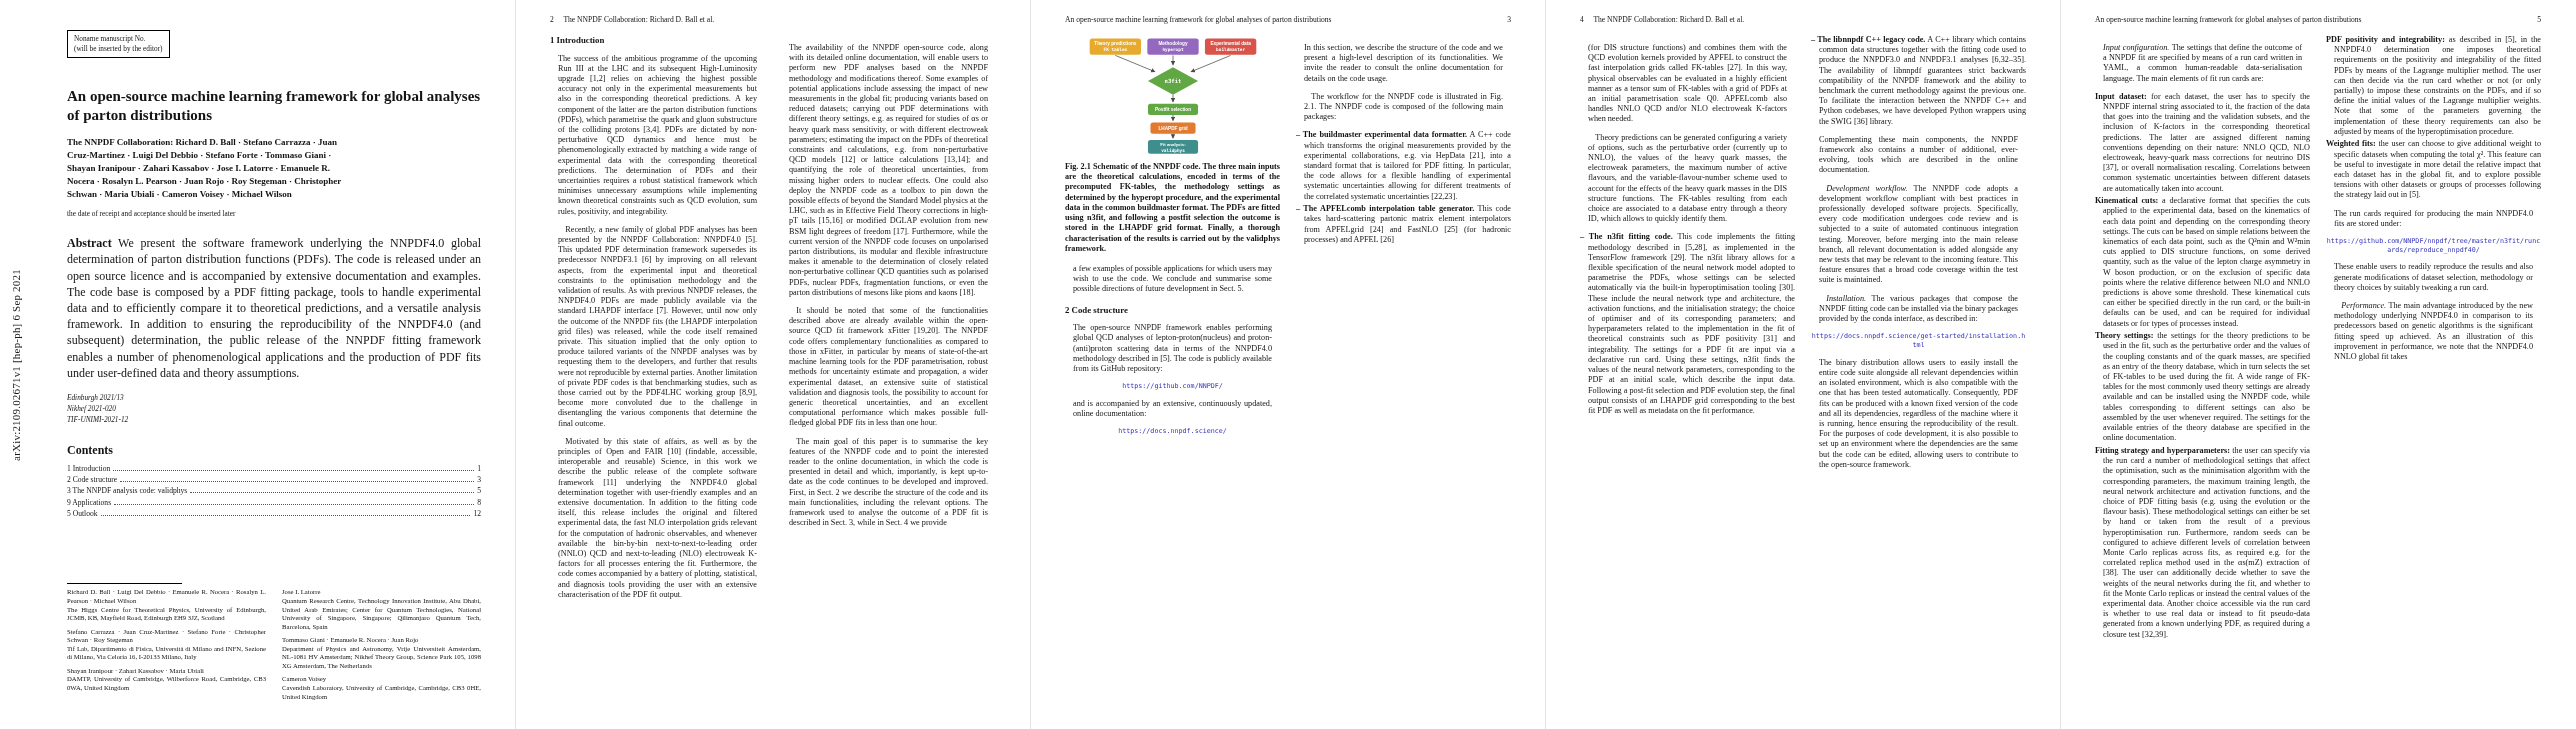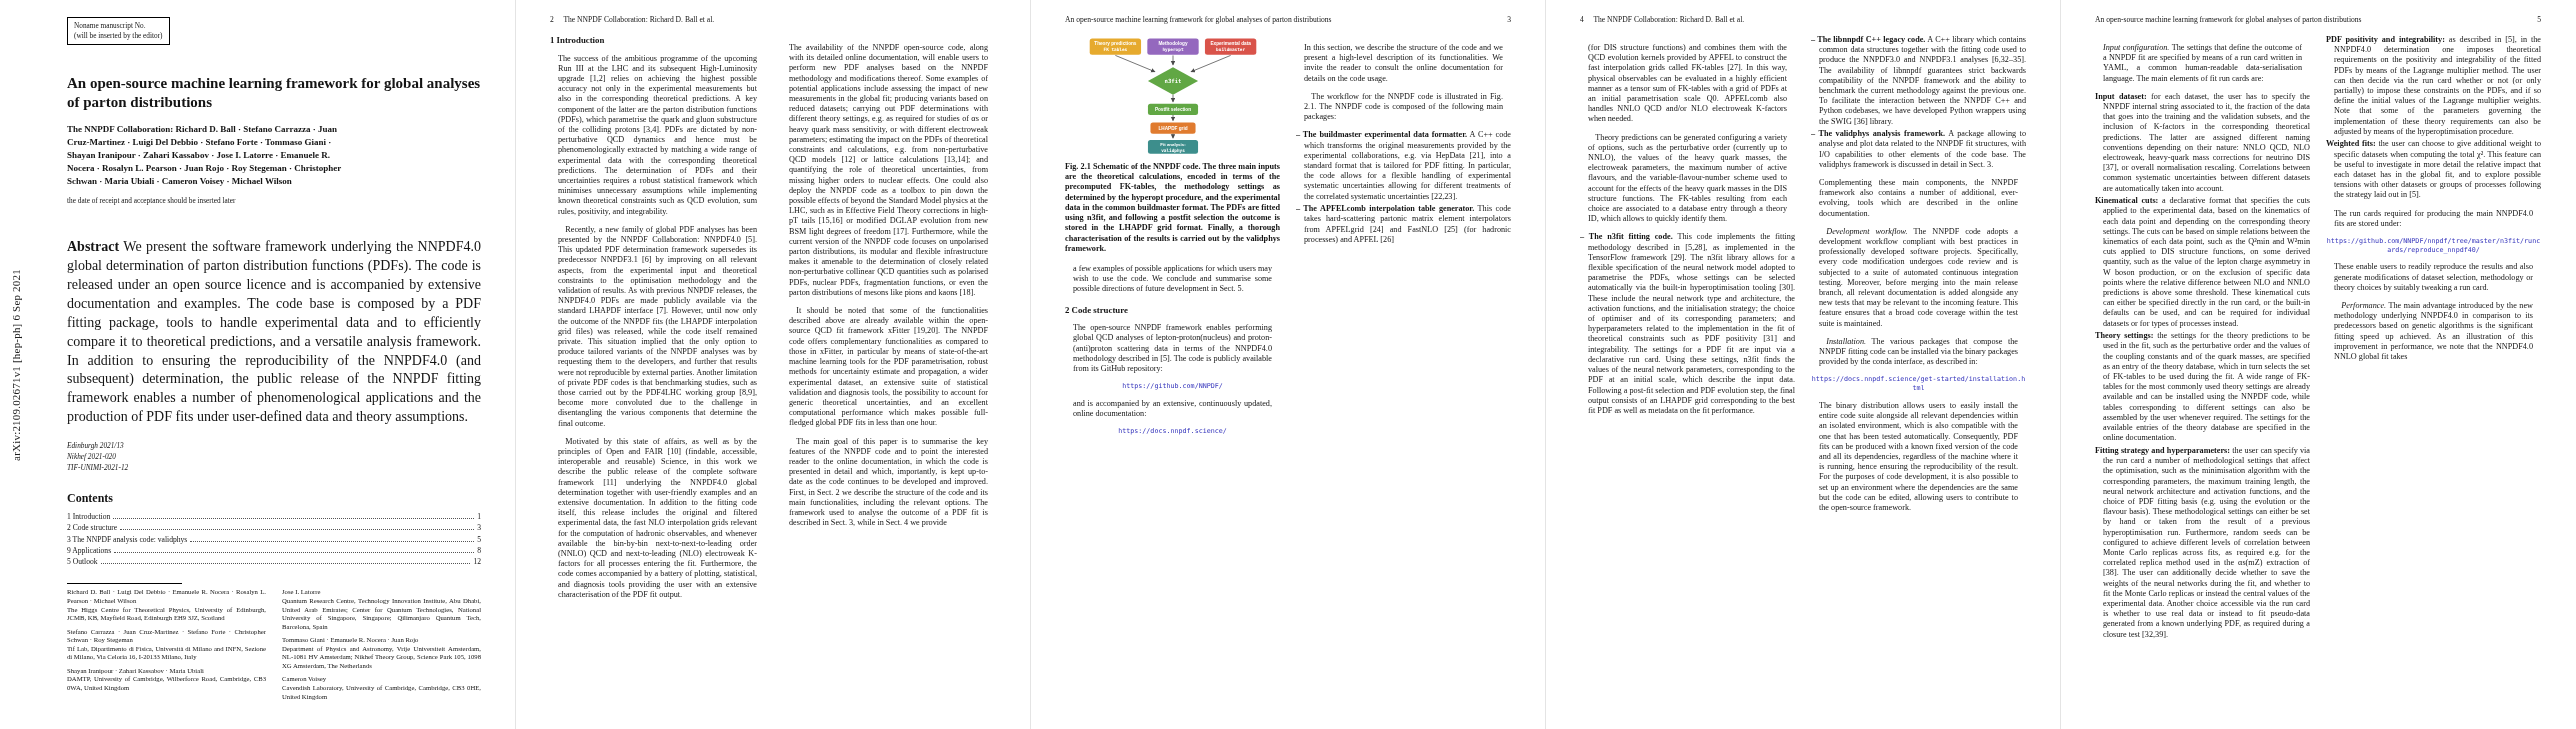--- a/index.html
+++ b/index.html
@@ -3,26 +3,26 @@
 <meta charset="utf-8">
 <style>
   html,body{margin:0;padding:0;background:#ffffff;}
   .spread{width:2576px;height:729px;display:flex;font-family:"Liberation Serif",serif;color:#141414;background:#fff;}
   .page{position:relative;width:515px;height:729px;background:#fff;box-sizing:border-box;overflow:hidden;flex:0 0 515px;}
   .page + .page{border-left:0.6px solid #e4e4e4;}
 
   
   .arxiv-strip{position:absolute;left:16.4px;top:365px;transform:translate(-50%,-50%) rotate(-90deg);
     white-space:nowrap;font-size:11px;color:#1c1c1c;letter-spacing:0.2px;}
-  .p1-inner{position:absolute;top:17px;left:67px;right:34px;}
+  .p1-inner{position:absolute;top:30px;left:67px;right:34px;}
   .ms-box{display:inline-block;border:0.6px solid #000;padding:3px 6px;font-size:7.3px;line-height:1.4;}
   .title{font-size:15px;font-weight:bold;line-height:1.22;max-width:419px;margin:29px 0 0;}
   .authors{margin-top:12px;font-weight:bold;font-size:9px;line-height:1.45;max-width:292px;}
   .datenote{margin-top:8px;font-size:7.3px;}
-  .abstract{margin-top:33px;font-size:14px;line-height:1.35;text-align:justify;}
+  .abstract{margin-top:17px;font-size:12px;line-height:1.35;text-align:justify;}
   .repnums{margin-top:12px;font-size:7.3px;line-height:1.5;font-style:italic;}
   .contents-h{margin-top:17px;font-size:12px;font-weight:bold;}
   .toc{margin-top:4.9px;font-size:7.6px;max-width:425px;}
   .toc-row{display:flex;align-items:baseline;line-height:1.5;}
   .toc-dots{flex:1;border-bottom:0.6px dotted #555;margin:0 3px 2.4px;}
   .footnotes{position:absolute;bottom:23px;left:67px;right:34px;}
   .fn-rule{width:115px;border-top:0.6px solid #000;margin-bottom:4.3px;}
   .fn-cols{display:flex;gap:16px;font-size:6.7px;line-height:1.28;}
   .fn-col{flex:1;}
   .fn{margin-bottom:4.9px;text-align:justify;}
@@ -231,21 +231,20 @@
       <span class="rh-num"></span>
     </div>
     <div class="cols">
       <div class="col">
         <p class="noind">(for DIS structure functions) and combines them with the QCD evolution kernels provided by APFEL to construct the fast interpolation grids called FK-tables [27]. In this way, physical observables can be evaluated in a highly efficient manner as a tensor sum of FK-tables with a grid of PDFs at an initial parametrisation scale Q0. APFELcomb also handles NNLO QCD and/or NLO electroweak K-factors when needed.</p>
         <p class="p">Theory predictions can be generated configuring a variety of options, such as the perturbative order (currently up to NNLO), the values of the heavy quark masses, the electroweak parameters, the maximum number of active flavours, and the variable-flavour-number scheme used to account for the effects of the heavy quark masses in the DIS structure functions. The FK-tables resulting from each choice are associated to a database entry through a theory ID, which allows to quickly identify them.</p>
         <p class="li"><b>– The n3fit fitting code.</b><span> This code implements the fitting methodology described in [5,28], as implemented in the TensorFlow framework [29]. The n3fit library allows for a flexible specification of the neural network model adopted to parametrise the PDFs, whose settings can be selected automatically via the built-in hyperoptimisation tooling [30]. These include the neural network type and architecture, the activation functions, and the initialisation strategy; the choice of optimiser and of its corresponding parameters; and hyperparameters related to the implementation in the fit of theoretical constraints such as PDF positivity [31] and integrability. The settings for a PDF fit are input via a declarative run card. Using these settings, n3fit finds the values of the neural network parameters, corresponding to the PDF at an initial scale, which describe the input data. Following a post-fit selection and PDF evolution step, the final output consists of an LHAPDF grid corresponding to the best fit PDF as well as metadata on the fit performance.</span></p>
       </div>
       <div class="col">
         <p class="li"><b>– The libnnpdf C++ legacy code.</b><span> A C++ library which contains common data structures together with the fitting code used to produce the NNPDF3.0 and NNPDF3.1 analyses [6,32–35]. The availability of libnnpdf guarantees strict backwards compatibility of the NNPDF framework and the ability to benchmark the current methodology against the previous one. To facilitate the interaction between the NNPDF C++ and Python codebases, we have developed Python wrappers using the SWIG [36] library.</span></p>
-        <p class="li"><b>– The validphys analysis framework.</b><span> A package allowing to analyse and plot data related to the NNPDF fit structures, with I/O capabilities to other elements of the code base. The validphys framework is discussed in detail in Sect. 3.</span></p>
         <p class="noind">Complementing these main components, the NNPDF framework also contains a number of additional, ever-evolving, tools which are described in the online documentation.</p>
         <p class="p"><i>Development workflow.</i><span> The NNPDF code adopts a development workflow compliant with best practices in professionally developed software projects. Specifically, every code modification undergoes code review and is subjected to a suite of automated continuous integration testing. Moreover, before merging into the main release branch, all relevant documentation is added alongside any new tests that may be relevant to the incoming feature. This feature ensures that a broad code coverage within the test suite is maintained.</span></p>
         <p class="p"><i>Installation.</i><span> The various packages that compose the NNPDF fitting code can be installed via the binary packages provided by the conda interface, as described in:</span></p>
         <a class="url" href="#">https://docs.nnpdf.science/get-started/installation.html</a>
         <p class="noind">The binary distribution allows users to easily install the entire code suite alongside all relevant dependencies within an isolated environment, which is also compatible with the one that has been tested automatically. Consequently, PDF fits can be produced with a known fixed version of the code and all its dependencies, regardless of the machine where it is running, hence ensuring the reproducibility of the result. For the purposes of code development, it is also possible to set up an environment where the dependencies are the same but the code can be edited, allowing users to contribute to the open-source framework.</p>
       </div>
     </div>
   </div>
 
   <div class="page">

